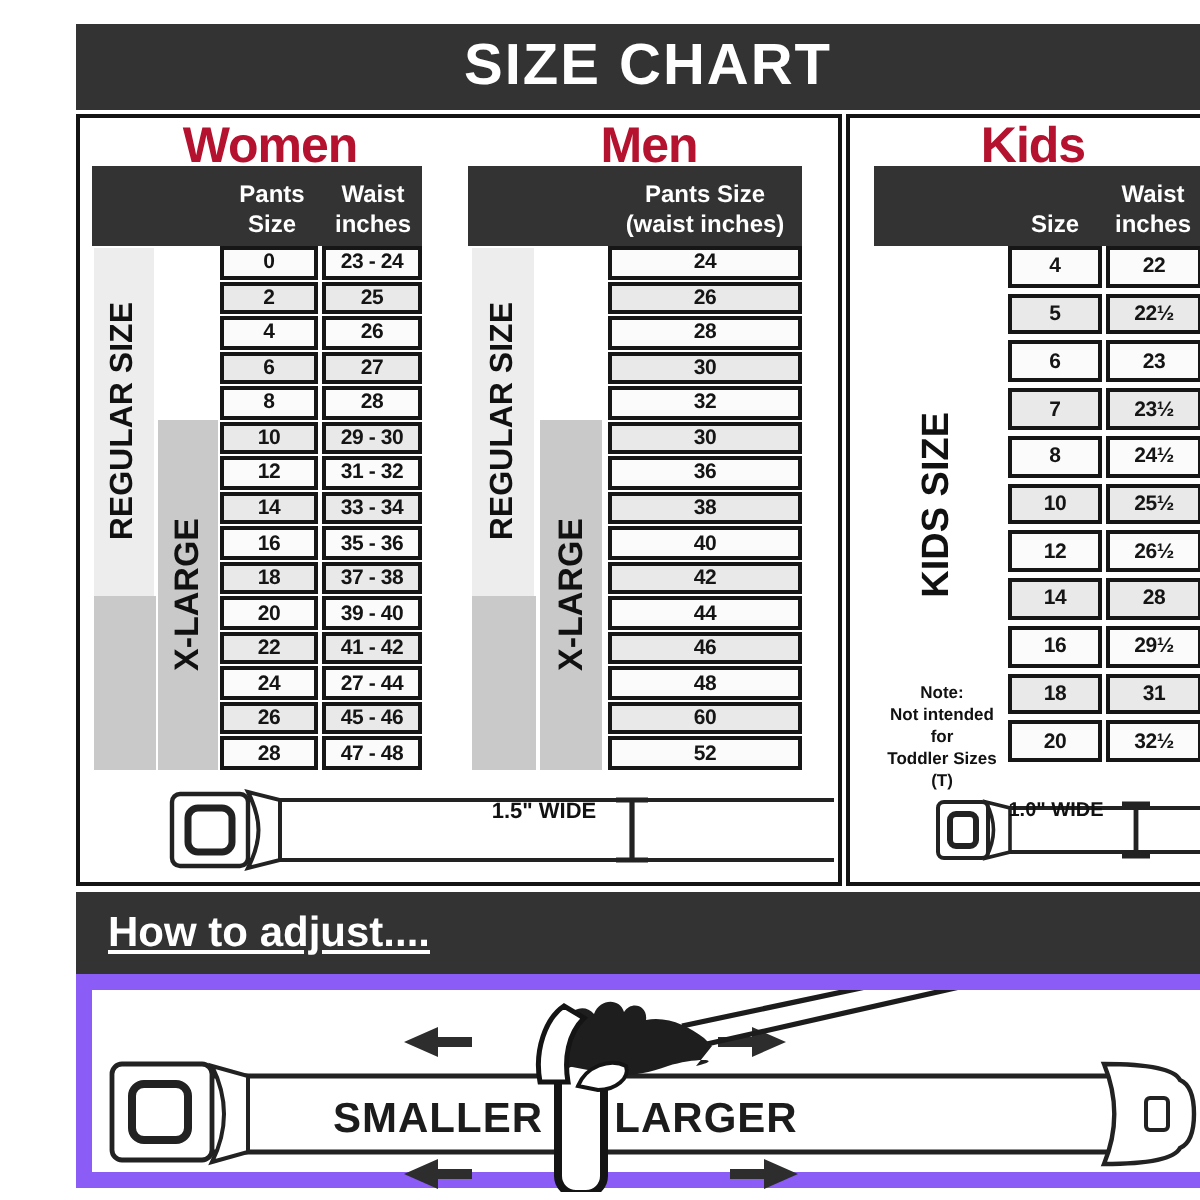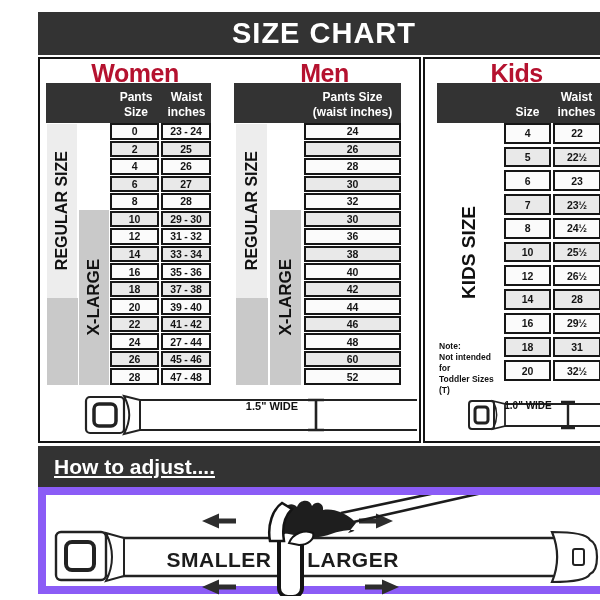--- a/index.html
+++ b/index.html
@@ -228,21 +228,21 @@
       <div class="abs tbl-header">
         <div class="hdr-lbl" style="left:67px;width:47px;">Size</div>
         <div class="hdr-lbl" style="left:115px;width:49px;">
           <span>Waist</span><br>
           <span>inches</span>
         </div>
       </div>
       <div class="abs side-box" style="left:0;top:40px;width:64px;height:258px;background:#fff;">
         <span class="vtext" style="font-size:19px;">KIDS SIZE</span>
       </div>
-      <div class="abs kids-note" style="left:2px;top:258px;width:64px;">
+      <div class="abs kids-note" style="left:2px;top:258px;width:64px;text-align:center;">
         <span>Note:</span><br>
         <span>Not intended for</span><br>
         <span>Toddler Sizes (T)</span>
       </div>
       <div class="abs rows k-rows">
           <div class="row even">
           <div class="cell">4</div>
           <div class="cell">22</div>
         </div>
           <div class="row odd">

